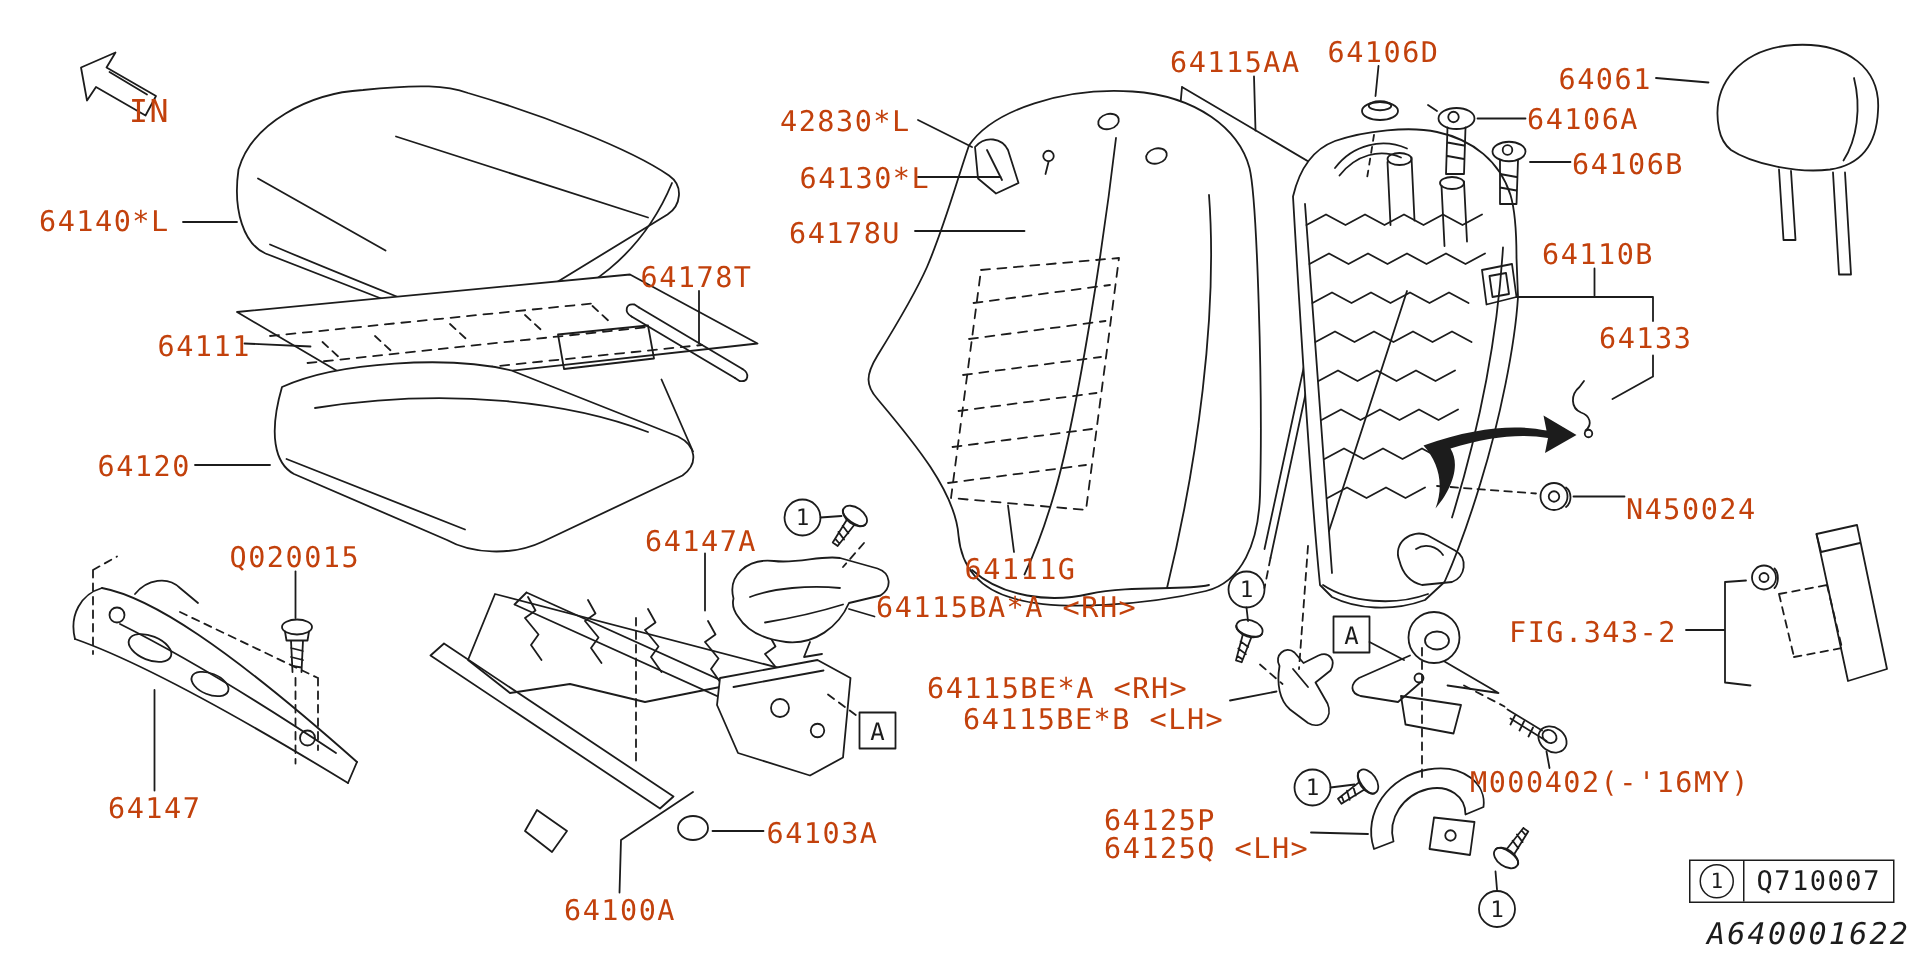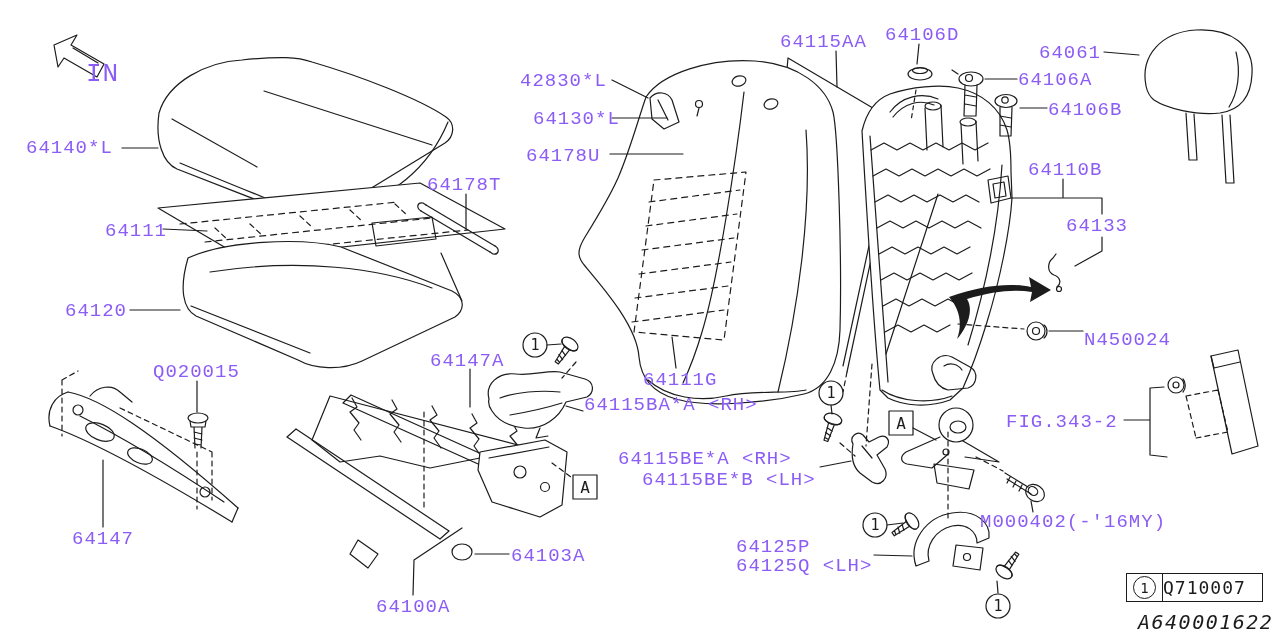--- a/index.html
+++ b/index.html
@@ -1,26 +1,26 @@
 <!DOCTYPE html>
 <html><head>
 <meta charset="utf-8">
 <style>
   html,body{margin:0;padding:0;background:#fff;}
   .stage{position:relative;width:1280px;height:640px;background:#fff;overflow:hidden;
          font-family:"DejaVu Sans Mono", monospace;color:#1c1c1c;}
   .stage svg{position:absolute;left:0;top:0;}
-  .pl{position:absolute;font-size:19px;line-height:20px;letter-spacing:1px;white-space:pre;color:#8b5cf6;font-family:Liberation Mono, monospace;}
-  .pl.big{font-size:26px;}
+  .pl{position:absolute;font-size:19px;line-height:20px;letter-spacing:1px;white-space:pre;color:#c2410c;}
+  .pl.big{font-size:21px;}
   .legend-box{position:absolute;left:1126px;top:573px;width:137px;height:29px;border:1.6px solid #1c1c1c;
               display:flex;align-items:center;box-sizing:border-box;}
   .legend-sym{width:36px;height:100%;border-right:1.6px solid #1c1c1c;display:flex;align-items:center;justify-content:center;box-sizing:border-box;}
   .legend-sym .circ{width:21px;height:21px;border:1.4px solid #1c1c1c;border-radius:50%;
                     display:flex;align-items:center;justify-content:center;font-size:14px;}
-  .legend-num{flex:1;text-align:left;font-size:18px;letter-spacing:1px;}
+  .legend-num{flex:1;text-align:center;font-size:18px;letter-spacing:1px;}
   .diagram-id{position:absolute;left:1138px;top:610px;font-size:20px;letter-spacing:1.5px;font-style:italic;}
 </style>
 </head>
 <body>
 
 <div class="stage">
 
 <svg width="1280" height="640" viewBox="0 0 1280 640" fill="none" stroke="#1c1c1c" stroke-width="1.2" stroke-linecap="round" stroke-linejoin="round">
 
   <defs>

